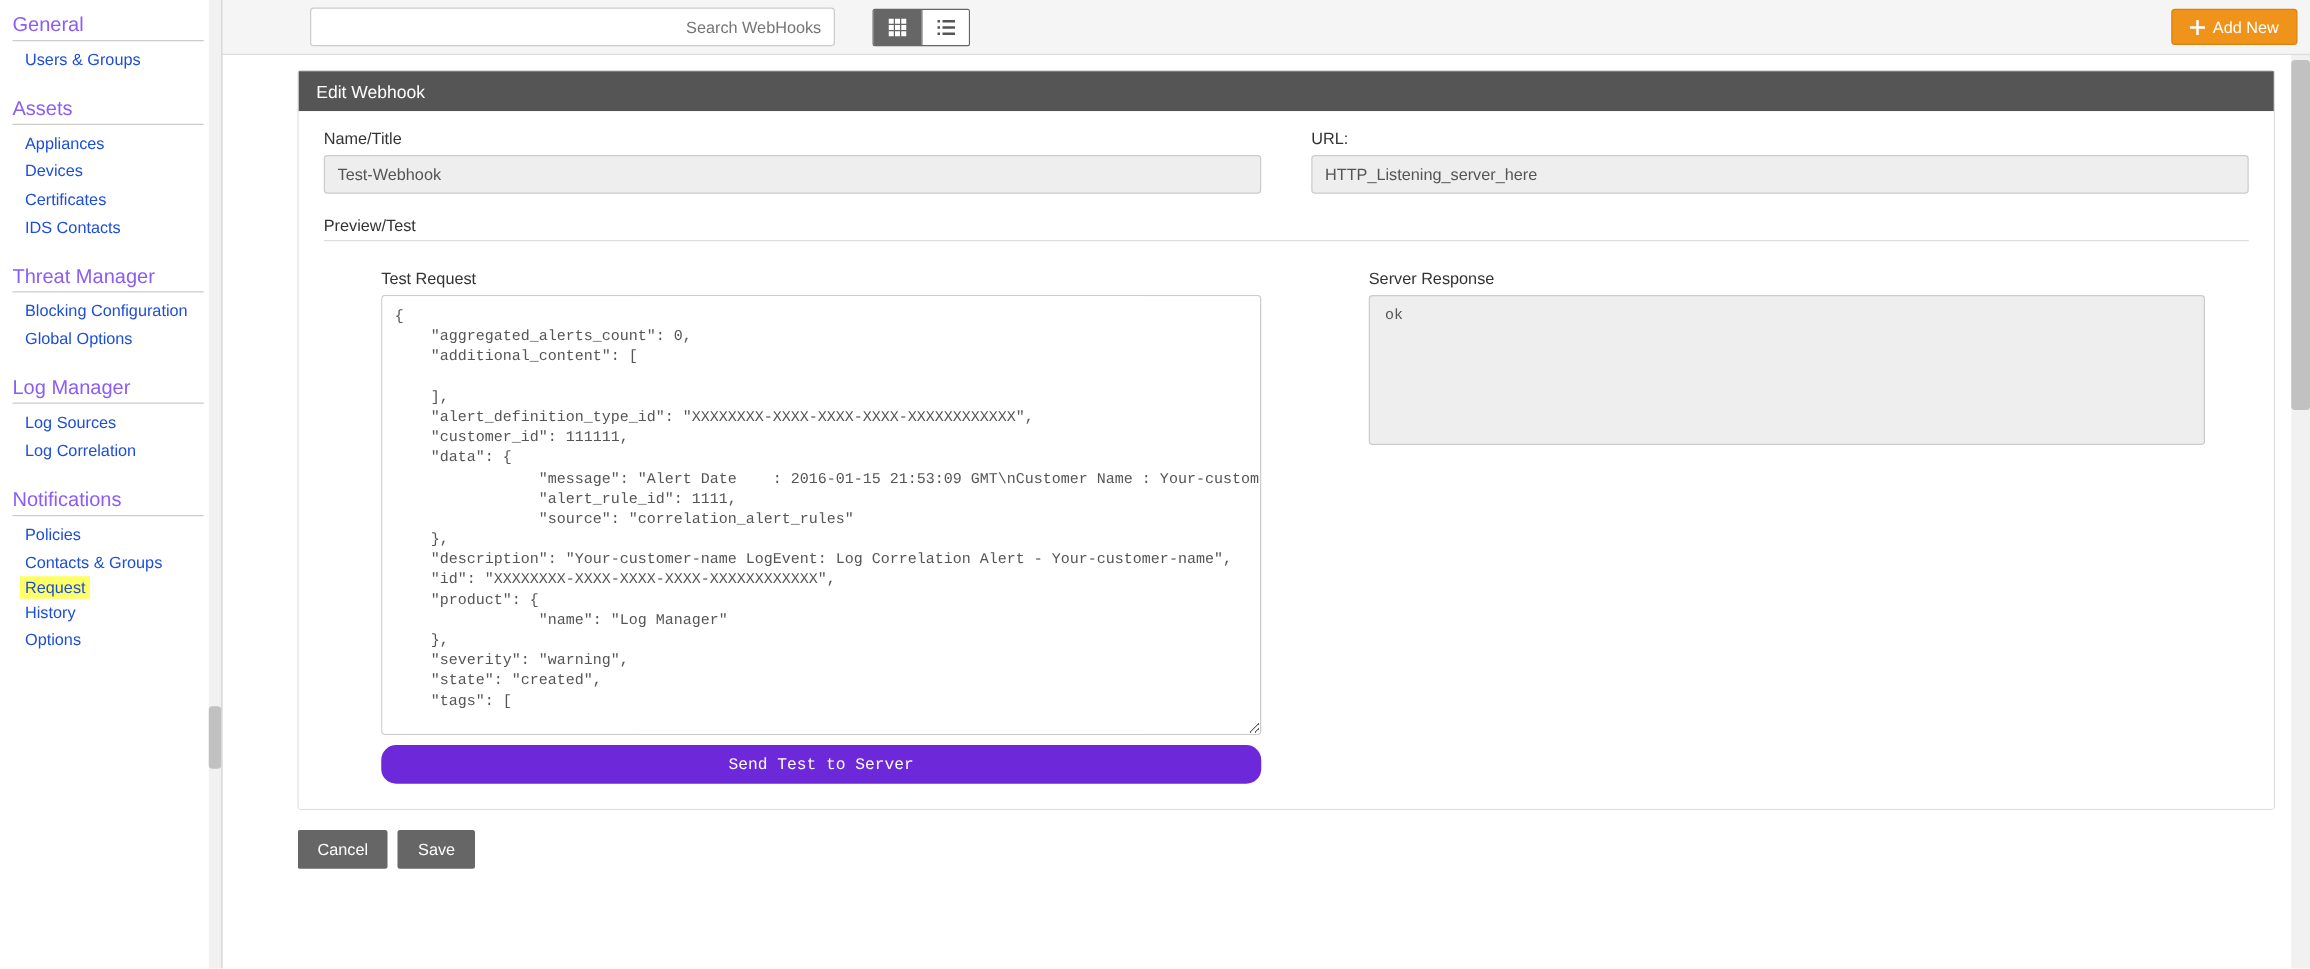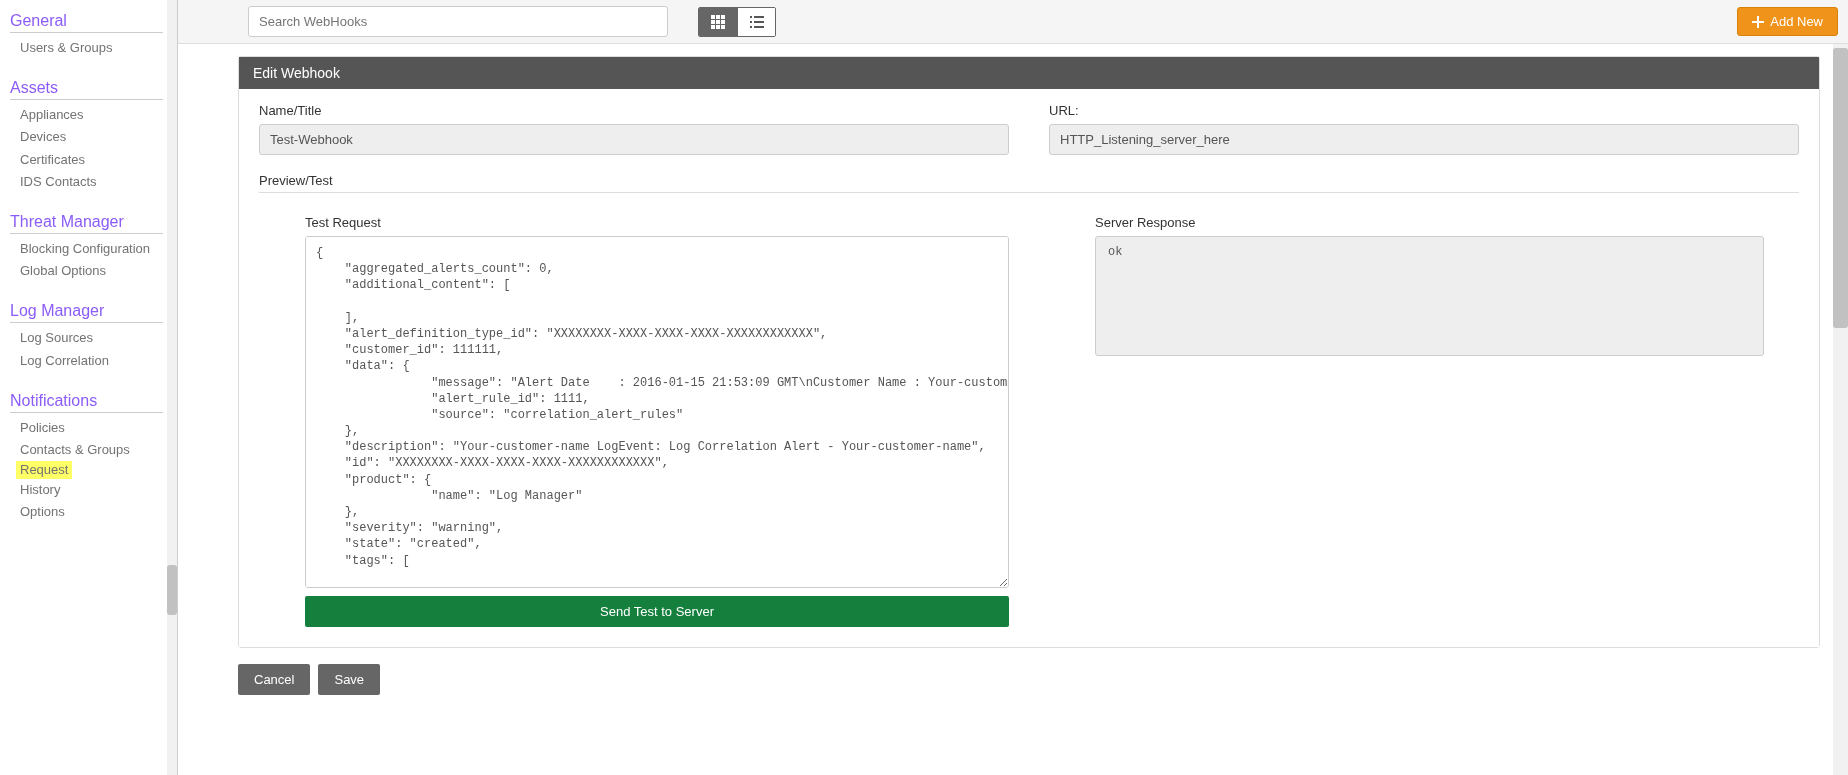--- a/index.html
+++ b/index.html
@@ -41,21 +41,21 @@
     border-bottom: 1px solid #ccc;
     margin-right: 14px;
     margin-bottom: 4px;
   }
   .nav-items {
     list-style: none;
     margin-bottom: 14px;
   }
   .nav-items li {
     font-size: 13px;
-    color: #737373;
+    color: #1d4ed8;
     padding: 2px 0 2px 10px;
     line-height: 1.4;
   }
   .nav-items li.highlighted {
     background: #ffff66;
     display: inline-block;
     padding: 0 4px;
     margin-left: 6px;
   }
 
@@ -78,20 +78,21 @@
     margin-left: 60px;
   }
   .search-input {
     width: 100%;
     padding: 7px 10px;
     border: 1px solid #ccc;
     border-radius: 3px;
     font-size: 13px;
     color: #15803d;
     background: #fff;
+    text-align: right;
   }
   .view-toggle {
     display: flex;
     margin-left: 30px;
     border: 1px solid #666;
     border-radius: 2px;
     overflow: hidden;
   }
   .view-btn {
     width: 38px; height: 28px;
@@ -211,27 +212,28 @@
     border: 1px solid #ccc;
     border-radius: 3px;
     background: #eee;
     font-family: "Courier New", monospace;
     font-size: 12px;
     color: #555;
   }
   .send-btn {
     margin-top: 8px;
     width: 100%;
-    background: #15803d;
+    background: #6d28d9;
     color: #fff;
     border: none;
     padding: 8px;
     font-size: 13px;
-    border-radius: 2px;
+    border-radius: 12px;
     cursor: pointer;
+    font-family: Liberation Mono, monospace;
   }
 
   .footer-actions {
     display: flex;
     gap: 8px;
     margin: 16px 18px 6px 0;
   }
   .footer-actions button {
     background: #666;
     color: #fff;

